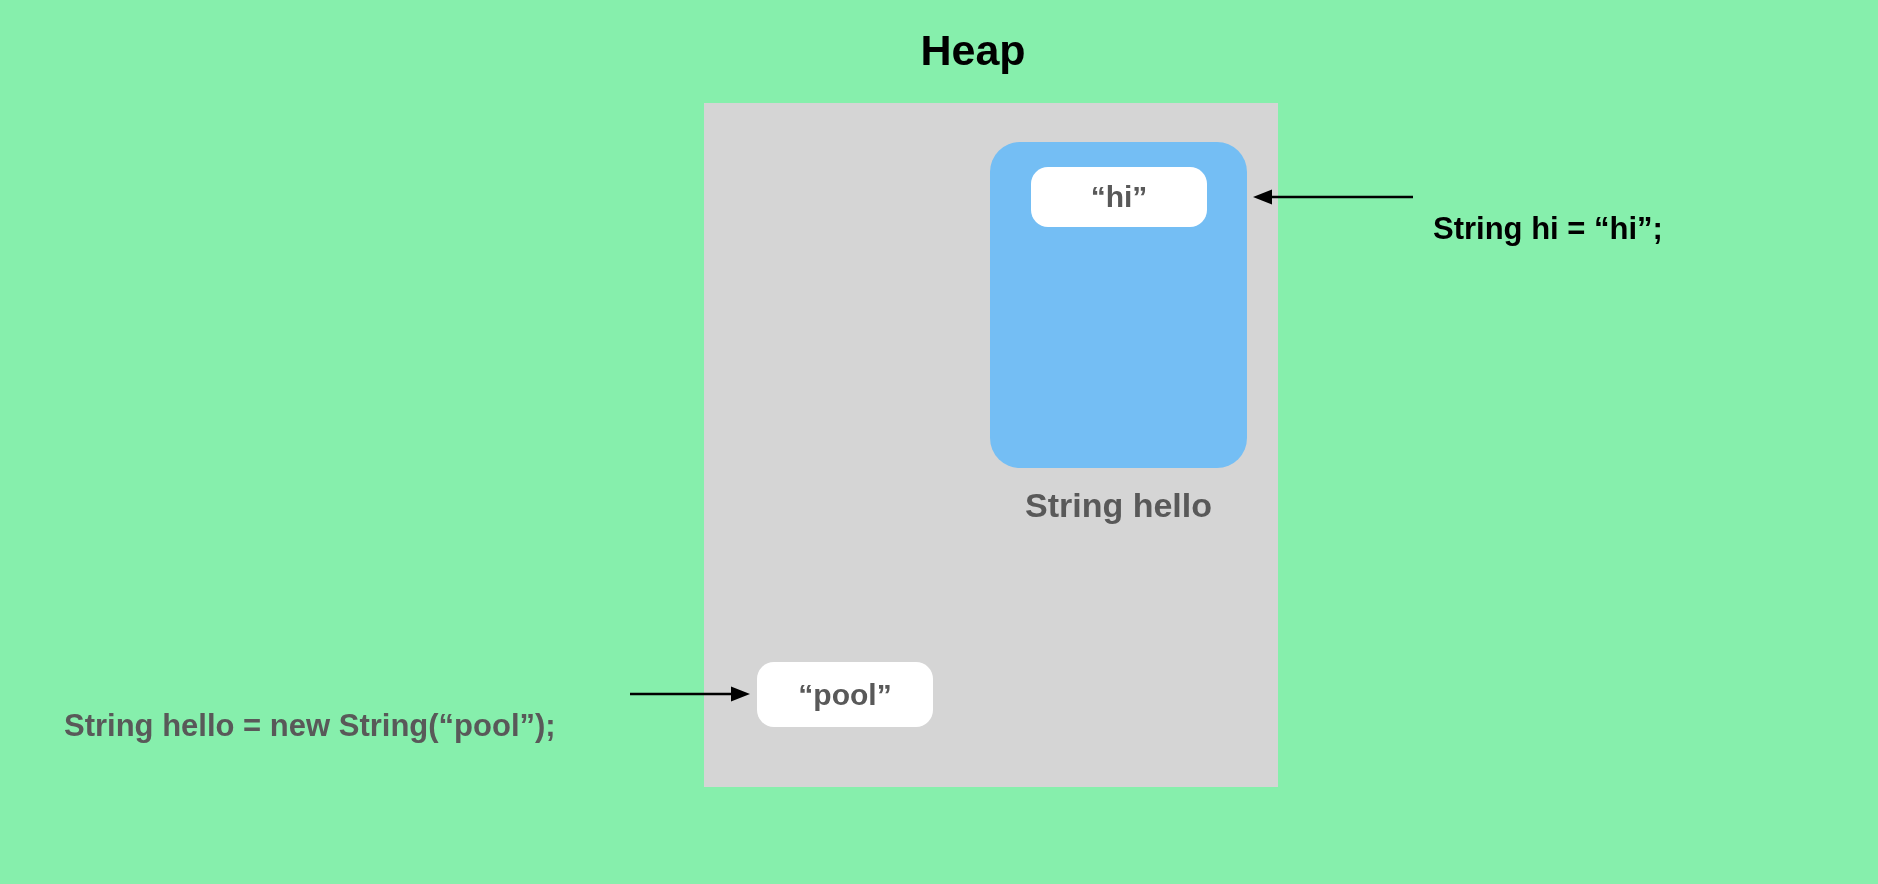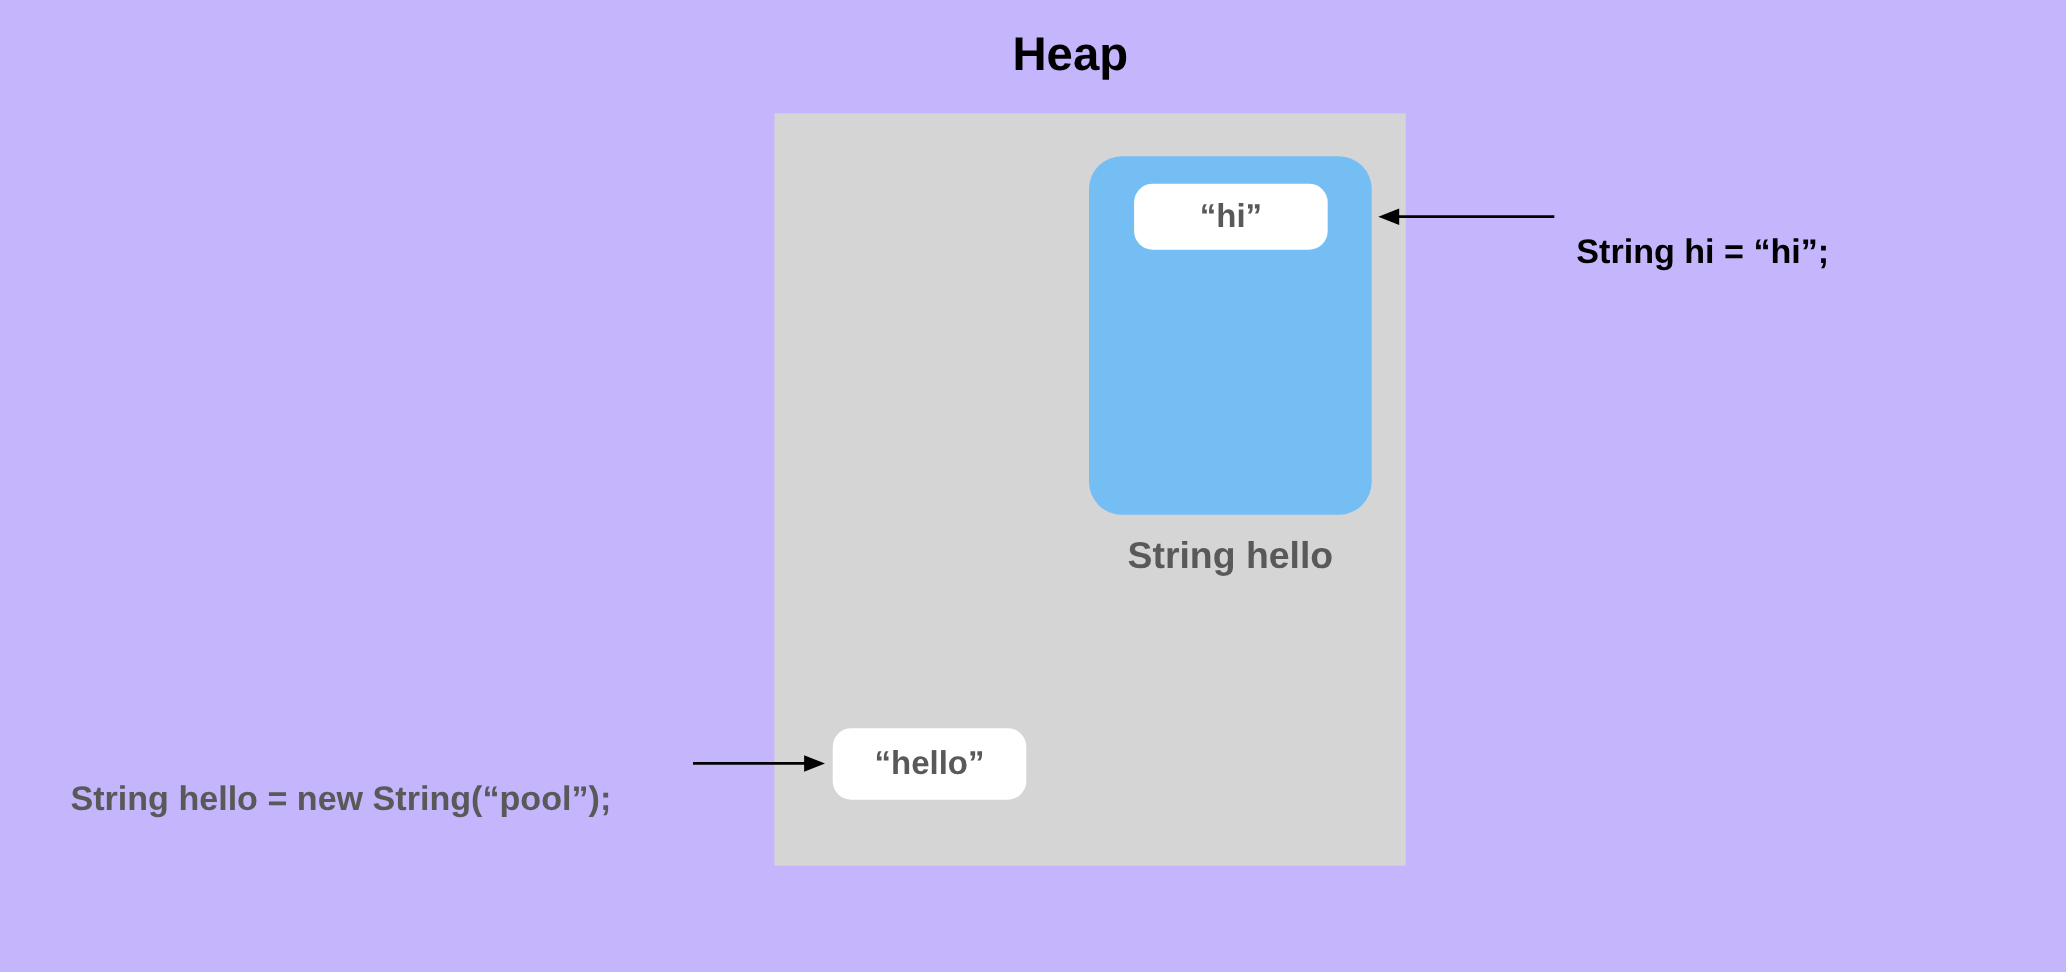--- a/index.html
+++ b/index.html
@@ -4,21 +4,21 @@
 <style>
   * { margin: 0; padding: 0; box-sizing: border-box; }
   html, body {
     background: #ffffff;
     font-family: "Liberation Sans", sans-serif;
   }
   .canvas {
     position: relative;
     width: 1878px;
     height: 884px;
-    background: #c4b5fd;
+    background: #86efac;
     overflow: hidden;
   }
   .diagram-title {
     position: absolute;
     left: 973px;
     top: 26px;
     transform: translateX(-50%);
     font-size: 43px;
     font-weight: bold;
     color: #000000;
@@ -111,21 +111,21 @@
   <div class="diagram-title">Heap</div>
 
   <div class="heap-region" style="background-color: rgb(213, 213, 213);"></div>
 
   <div class="pool-region" style="background-color: rgb(116, 190, 244);"></div>
 
   <div class="value-box hi">“hi”</div>
 
   <div class="pool-label">String hello</div>
 
-  <div class="value-box hello">“hello”</div>
+  <div class="value-box hello">“pool”</div>
 
   <div class="code-label hi-code">String hi = “hi”;</div>
 
   <div class="code-label hello-code">String hello = new String(“pool”);</div>
 
   <svg class="arrow-overlay" viewBox="0 0 1878 884" xmlns="http://www.w3.org/2000/svg">
 
     <g>
       <line x1="1413" y1="197" x2="1270" y2="197" stroke="#000000" stroke-width="2.5"></line>
       <polygon points="1253,197 1272,189.5 1272,204.5" fill="#000000"></polygon>

